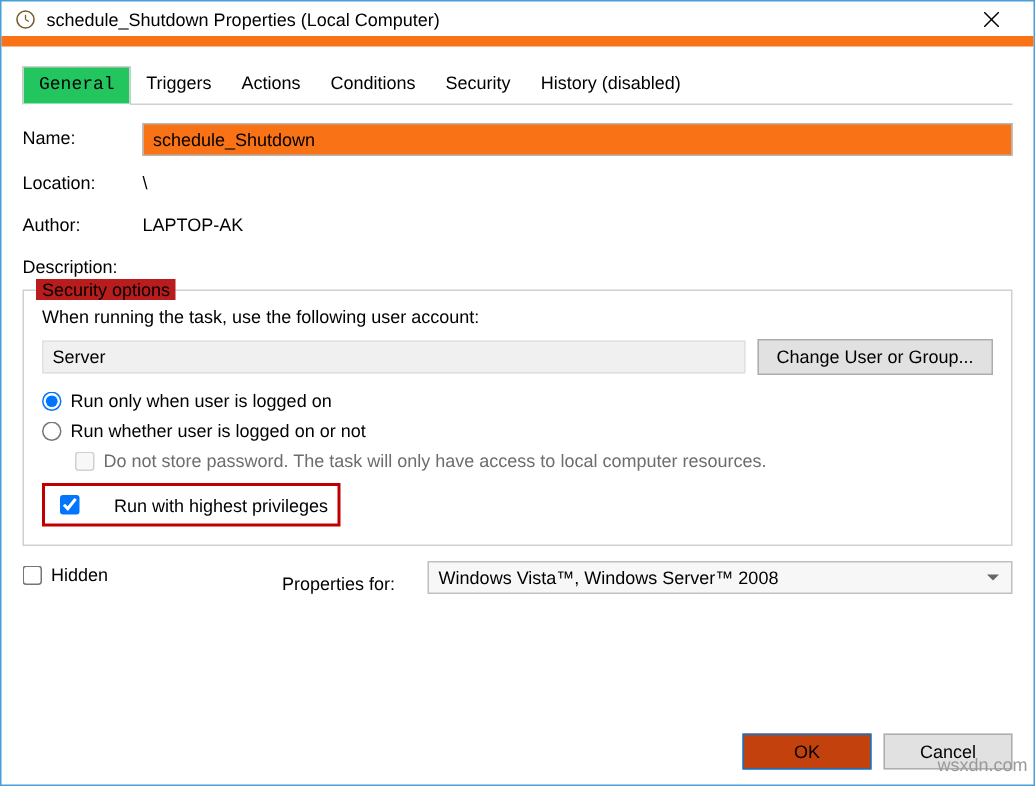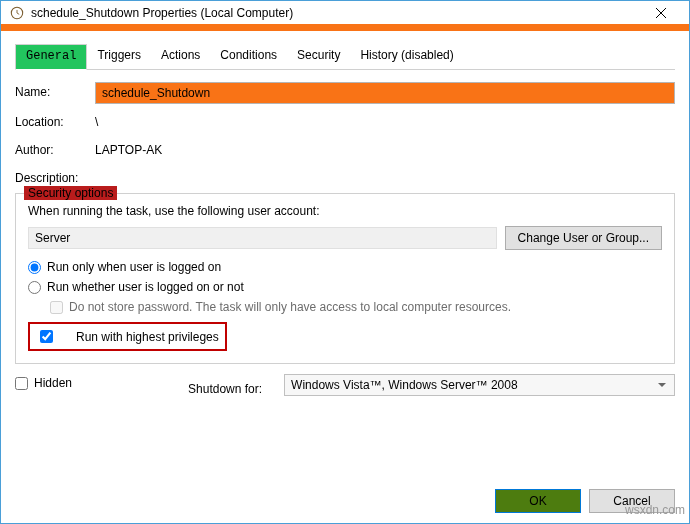--- a/index.html
+++ b/index.html
@@ -29,21 +29,21 @@
     .radio-row input, .check-row input { margin: 0; }
     .indented { margin-left: 22px; display: flex; align-items: center; gap: 6px; margin-bottom: 8px; color: #6d6d6d; }
     .indented input { margin: 0; }
     .highlight-box { display: inline-flex; align-items: center; gap: 20px; border: 2px solid #c00000; padding: 3px 6px; }
     .bottom-row { display: flex; align-items: flex-end; gap: 16px; margin-top: 10px; }
     .configure-lbl { margin-right: 6px; margin-left: 100px; }
     .dropdown { flex: 1; border: 1px solid #c0c0c0; background: #f7f7f7; padding: 3px 20px 3px 6px; position: relative; }
     .dropdown::after { content: ""; position: absolute; right: 8px; top: 50%; transform: translateY(-50%); border-left: 4px solid transparent; border-right: 4px solid transparent; border-top: 4px solid #666; }
     .footer { position: absolute; bottom: 10px; right: 14px; display: flex; gap: 8px; }
     .footer .btn { min-width: 86px; padding: 4px 12px; }
-    .footer .btn.primary { border: 1px solid #0078d7; background: #4d7c0f; }
+    .footer .btn.primary { border: 1px solid #0078d7; background: #c2410c; }
     .watermark { position: absolute; bottom: 6px; right: 4px; font-size: 12px; color: #999; transform: translateY(0); pointer-events:none;}
   </style>
 </head>
 <body>
 
 <div class="window">
   <div class="titlebar">
     <span class="title-icon">
       <svg width="14" height="14" viewBox="0 0 16 16">
           <circle cx="8" cy="8" r="6.5" fill="none" stroke="#7a5c2e" stroke-width="1.2"></circle>
@@ -120,21 +120,21 @@
           <span>Run with highest privileges</span>
         </label>
       </div>
     </div>
 
     <div class="bottom-row">
       <label class="check-row">
         <input type="checkbox" style="">
         <span>Hidden</span>
       </label>
-      <span class="configure-lbl">Shutdown for:</span>
+      <span class="configure-lbl">Properties for:</span>
       <div class="dropdown">
         <span>Windows Vista™, Windows Server™ 2008</span>
       </div>
     </div>
   </div>
 
   <div class="footer">
     <button class="btn primary">OK</button>
     <button class="btn">Cancel</button>
   </div>

